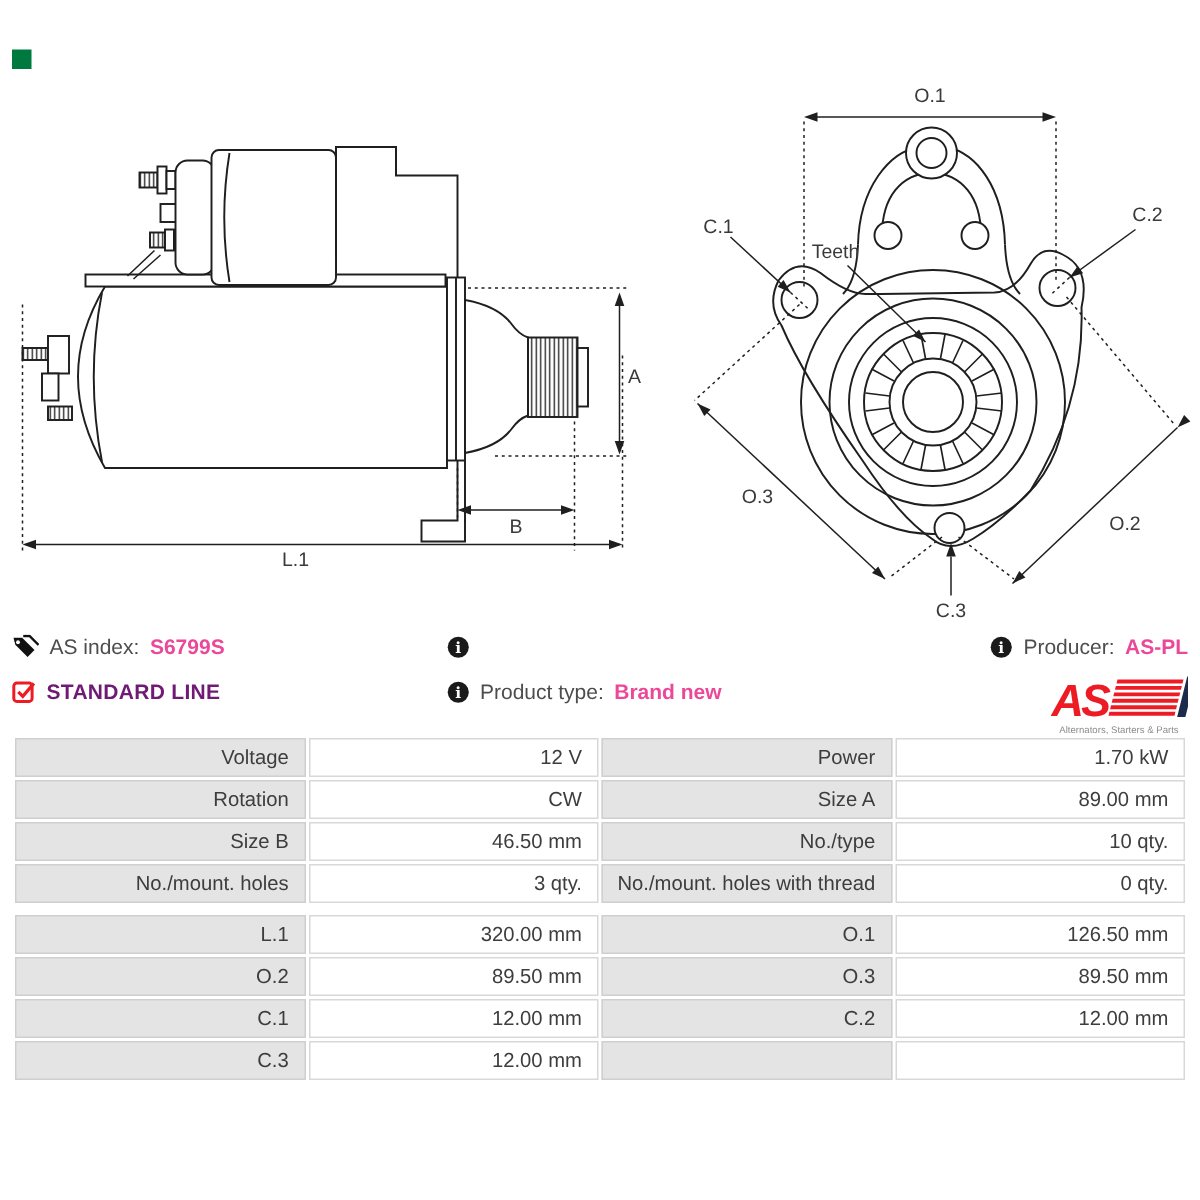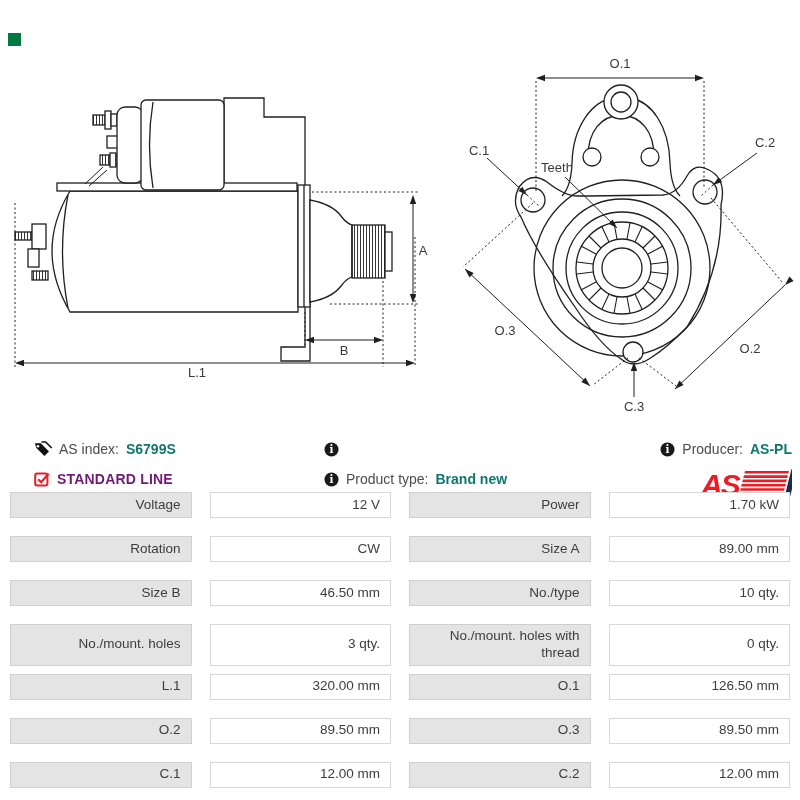--- a/index.html
+++ b/index.html
@@ -9,35 +9,35 @@
 
   
   .marker { left:8px; top:33px; width:13px; height:13px; background:#00793f; }
 
   
   #side-svg  { left:5px;  top:45px; }
   #front-svg { left:435px; top:45px; }
   svg text.dim { font-family:"Liberation Sans", sans-serif; font-size:13px; fill:#3a3a3a; }
 
   
-  .info-bar { top:437px; left:0; right:0; height:66px;margin-left:26px; }
+  .info-bar { top:419px; left:0; right:0; height:66px; }
   .info-col { position:absolute; top:0; }
   .info-row { display:flex; align-items:center; gap:7px; height:24px; margin-bottom:6px;
               font-size:14px; color:#4d4d4d; white-space:nowrap; }
-  .info-row .strong { font-weight:bold; color:#0f766e; }
+  .info-row .strong { font-weight:bold; color:#ec4899; }
   .col1 { left:8px; }
   .col2 { left:298px; }
   .col3 { right:8px; text-align:right; }
   .col3 .info-row { justify-content:flex-end; }
   .std-line { color:#701a75; font-weight:bold; letter-spacing:.2px; }
   .logo-wrap { display:flex; justify-content:flex-end; }
 
   
   .spec-area { top:492px; left:10px; right:10px; }
-  .spec-grid { display:grid; grid-template-columns:repeat(4,1fr); gap:18px; }
+  .spec-grid { display:grid; grid-template-columns:repeat(4,1fr); gap:2px; }
   .spec-grid + .spec-grid { margin-top:8px; }
   .cell { min-height:26px; display:flex; align-items:center; justify-content:flex-end;
           padding:3px 10px 3px 5px; font-size:13.5px; color:#3d3d3d;
           border:1px solid #d8d8d8; background:#fff; text-align:right; line-height:1.25; }
   .cell.lab { background:#e4e4e4; border-color:#cfcfcf; }
 </style>
 </head>
 <body>
 
 <div class="abs marker"></div>

